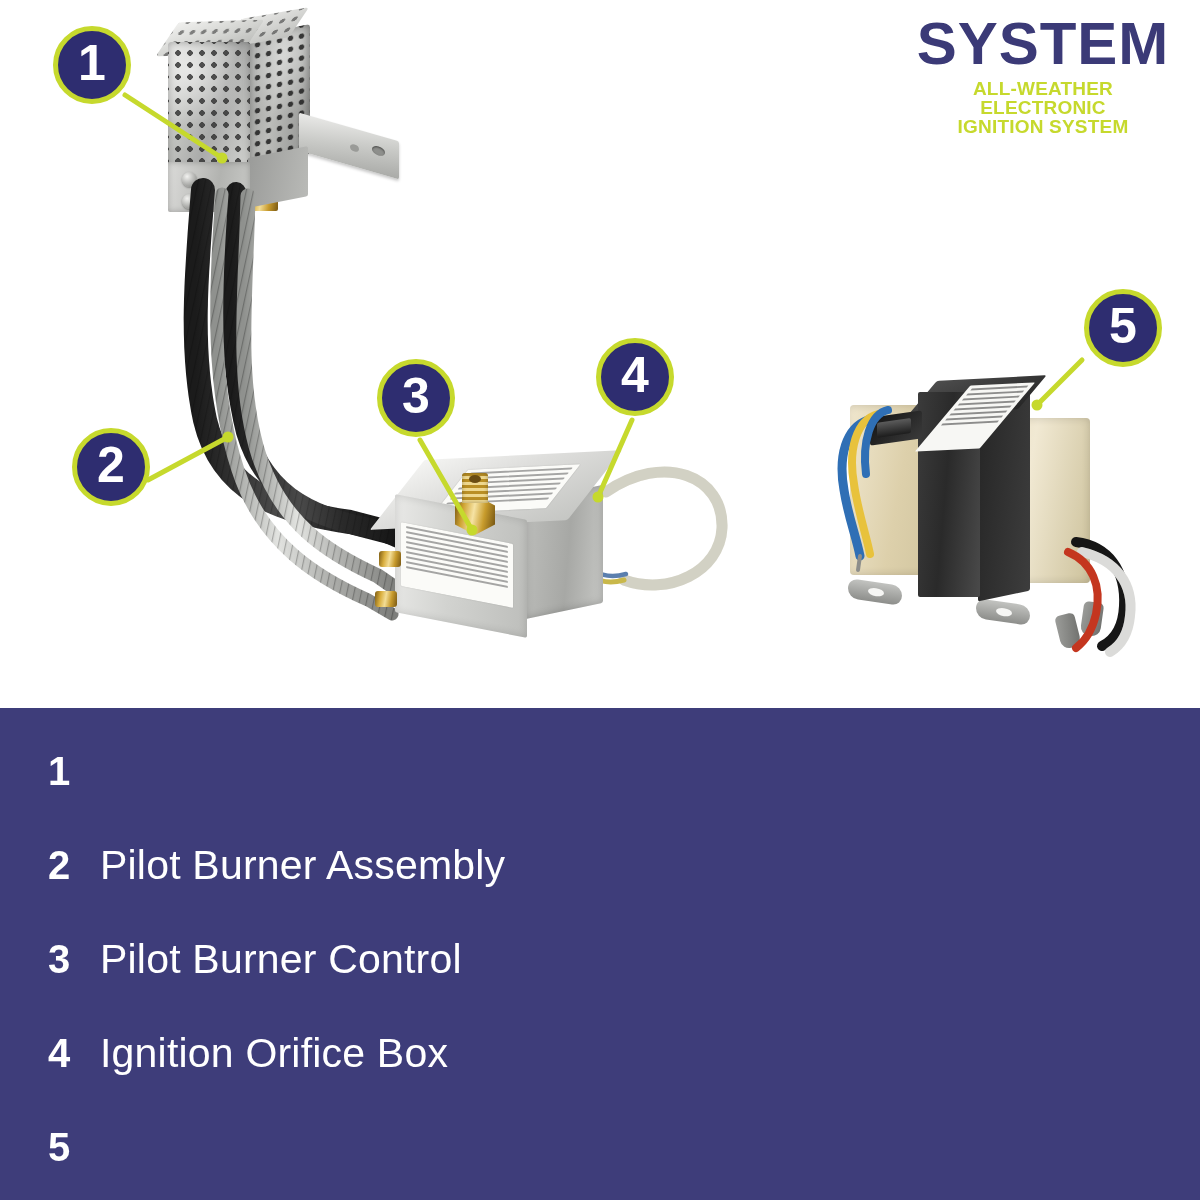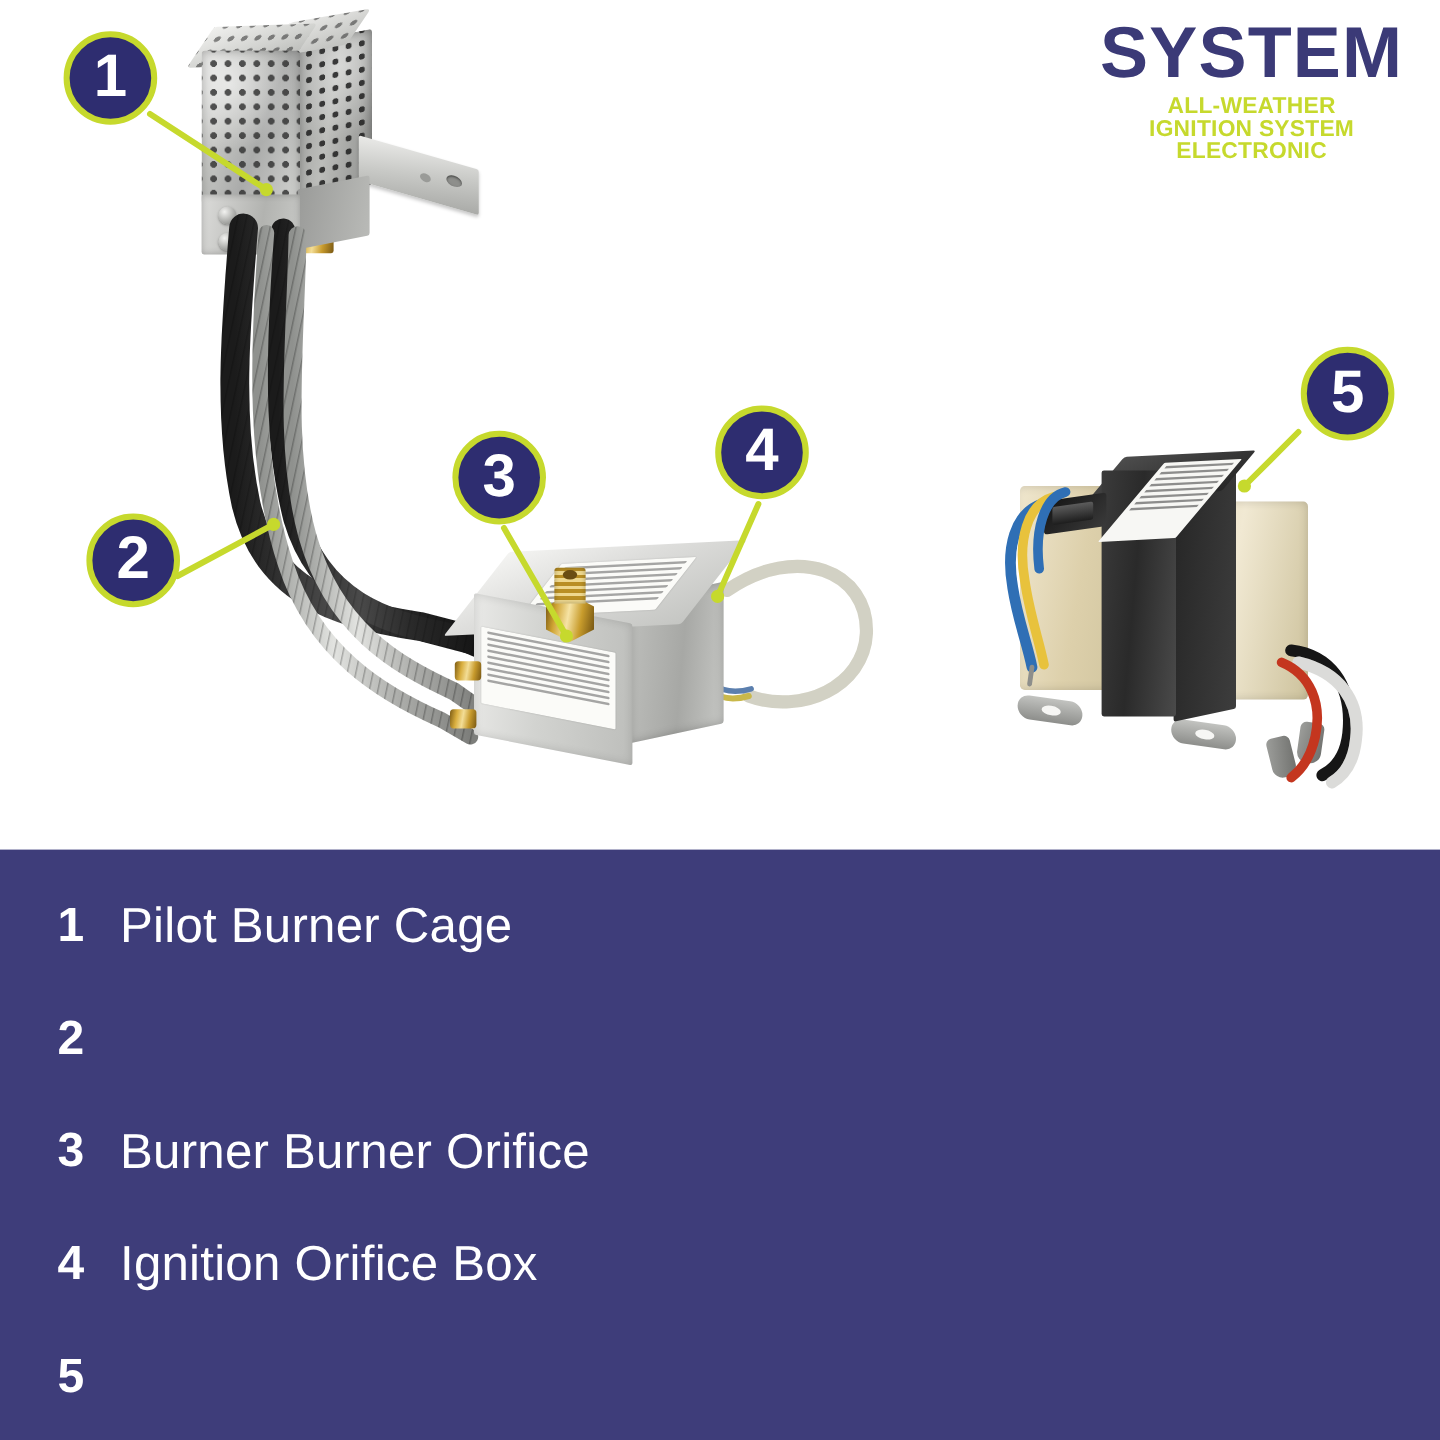--- a/index.html
+++ b/index.html
@@ -278,22 +278,22 @@
 </style>
 </head>
 <body>
 
 <div id="photo-stage">
 
   <div id="brand">
     <div class="wordmark">SYSTEM</div>
     <div class="tagline">
       <span>ALL-WEATHER</span>
+      <span>ELECTRONIC</span>
       <span>IGNITION SYSTEM</span>
-      <span>ELECTRONIC</span>
     </div>
   </div>
 
   <div id="assembly">
 
     <svg id="cables" viewBox="0 0 760 708">
       <defs>
         <linearGradient id="gBlack" x1="0" y1="0" x2="1" y2="0">
           <stop offset="0%" stop-color="#1b1b1b"></stop>
           <stop offset="38%" stop-color="#4a4a4a"></stop>
@@ -456,28 +456,28 @@
       <span>4</span>
     </div>
   <div class="callout" style="left:1084px;top:289px;">
       <span>5</span>
     </div>
 </div>
 
 <div id="legend">
   <div class="legend-row" style="top:32px;">
     <div class="legend-num">1</div>
-    <div class="legend-text">Pilot Burner Cage</div>
   </div>
   <div class="legend-row" style="top:126px;">
     <div class="legend-num">2</div>
+    <div class="legend-text">Pilot Burner Assembly</div>
   </div>
   <div class="legend-row" style="top:220px;">
     <div class="legend-num">3</div>
-    <div class="legend-text">Burner Burner Orifice</div>
+    <div class="legend-text">Pilot Burner Control</div>
   </div>
   <div class="legend-row" style="top:314px;">
     <div class="legend-num">4</div>
     <div class="legend-text">Ignition Orifice Box</div>
   </div>
   <div class="legend-row" style="top:408px;">
     <div class="legend-num">5</div>
   </div>
 </div>
 

